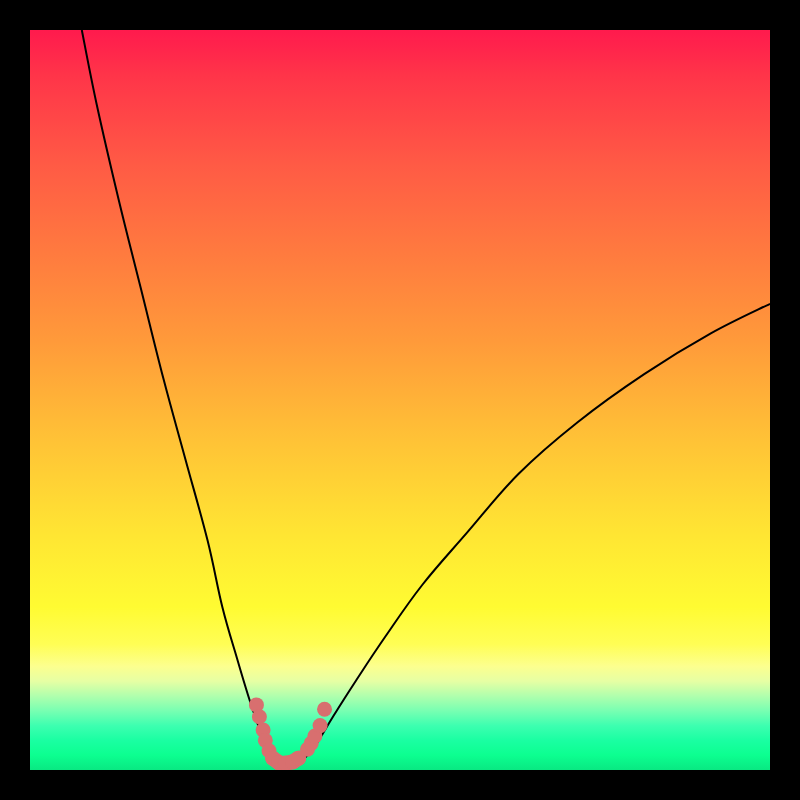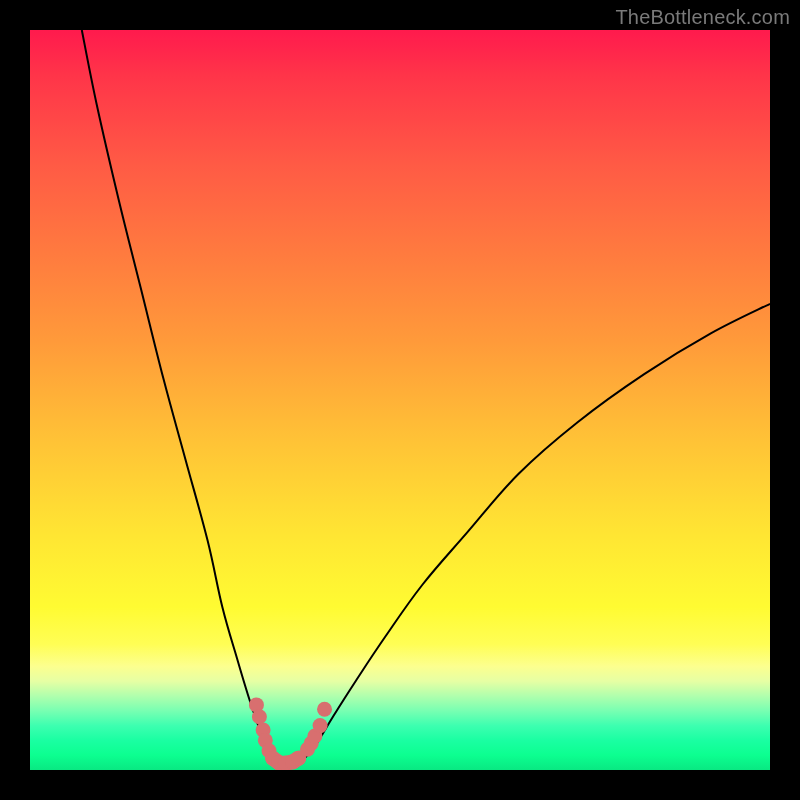--- a/index.html
+++ b/index.html
@@ -66,21 +66,20 @@
     font-weight: 500;
     letter-spacing: 0.2px;
     user-select: none;
   }
 </style>
 </head>
 <body>
 
 <div class="chart-container">
 
-  <div class="watermark">TheBottleneck.com</div>
 
   <div class="plot-area">
     <svg class="plot-svg" viewBox="0 0 740 740" preserveAspectRatio="none">
       <path id="left-branch" class="curve" d="M 51.800000000000004 0 C 54.464 13.32, 59.94 43.36400000000002, 66.6 74 C 73.25999999999999 104.63599999999998, 80.80799999999999 136.89999999999992, 88.8 170.19999999999993 C 96.792 203.49999999999994, 103.008 227.03199999999998, 111 259 C 118.992 290.968, 125.20799999999998 317.164, 133.2 347.79999999999995 C 141.19199999999998 378.4359999999999, 147.40800000000002 399.89599999999996, 155.4 429.2 C 163.392 458.504, 170.94 483.96000000000004, 177.6 510.6 C 184.26 537.24, 187.072 555.888, 192.4 577.2 C 197.728 598.5120000000001, 202.538 613.016, 207.20000000000002 629 C 211.86200000000002 644.984, 214.97 655.3439999999999, 218.29999999999998 666 C 221.62999999999997 676.6560000000001, 223.4356 681.5400000000001, 225.7 688.2 C 227.96439999999998 694.86, 229.14839999999998 698.338, 230.88 703 C 232.6116 707.662, 233.8548 710.5036, 235.32 714.1 C 236.78519999999997 717.6964, 237.82119999999995 720.1828, 239.01999999999995 722.98 C 240.21879999999996 725.7772, 241.04760000000002 727.6419999999999, 241.98000000000002 729.64 C 242.91240000000002 731.638, 243.80040000000002 733.2808, 244.20000000000002 734.08"></path>
       <path id="right-branch" class="curve" d="M 266.4 734.08 C 268.39799999999997 732.4816000000001, 273.504 729.4624, 277.5 725.2 C 281.496 720.9376000000001, 283.93800000000005 717.4596, 288.6 710.4 C 293.262 703.3403999999999, 296.73999999999995 696.636, 303.4 685.98 C 310.06 675.3240000000001, 316.276 665.4524, 325.6 651.2 C 334.92400000000004 636.9476000000001, 343.212 624.116, 355.2 606.8 C 367.188 589.4839999999999, 377.54800000000006 573.648, 392.20000000000005 555 C 406.85200000000003 536.352, 419.284 523.18, 436.59999999999997 503.2 C 453.91599999999994 483.21999999999997, 468.42 463.98, 488.40000000000003 444 C 508.38000000000005 424.02, 524.956 410.1820000000001, 547.6 392.20000000000005 C 570.244 374.218, 590.2239999999999 360.08399999999995, 614.1999999999999 344.09999999999997 C 638.1759999999999 328.116, 658.1560000000001 316.05400000000003, 680.8000000000001 303.40000000000003 C 703.4440000000001 290.74600000000004, 729.344 279.12800000000004, 740 273.8"></path>
       <g id="markers-group">
           <path d="M 242.71999999999997 728.16 L 248.64000000000001 732.6 L 255.29999999999998 733.34 L 262.7 731.86 L 268.62 728.16" stroke="#d86f6f" stroke-width="15" stroke-linecap="round" fill="none"></path>
           <circle cx="226.44" cy="674.88" r="7.5" fill="#d86f6f"></circle>
           <circle cx="229.4" cy="686.72" r="7.5" fill="#d86f6f"></circle>
           <circle cx="233.1" cy="700.04" r="7.5" fill="#d86f6f"></circle>

